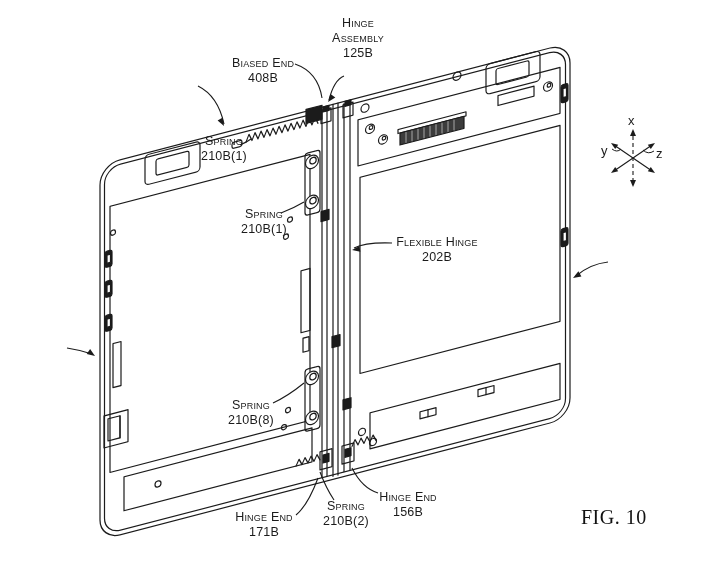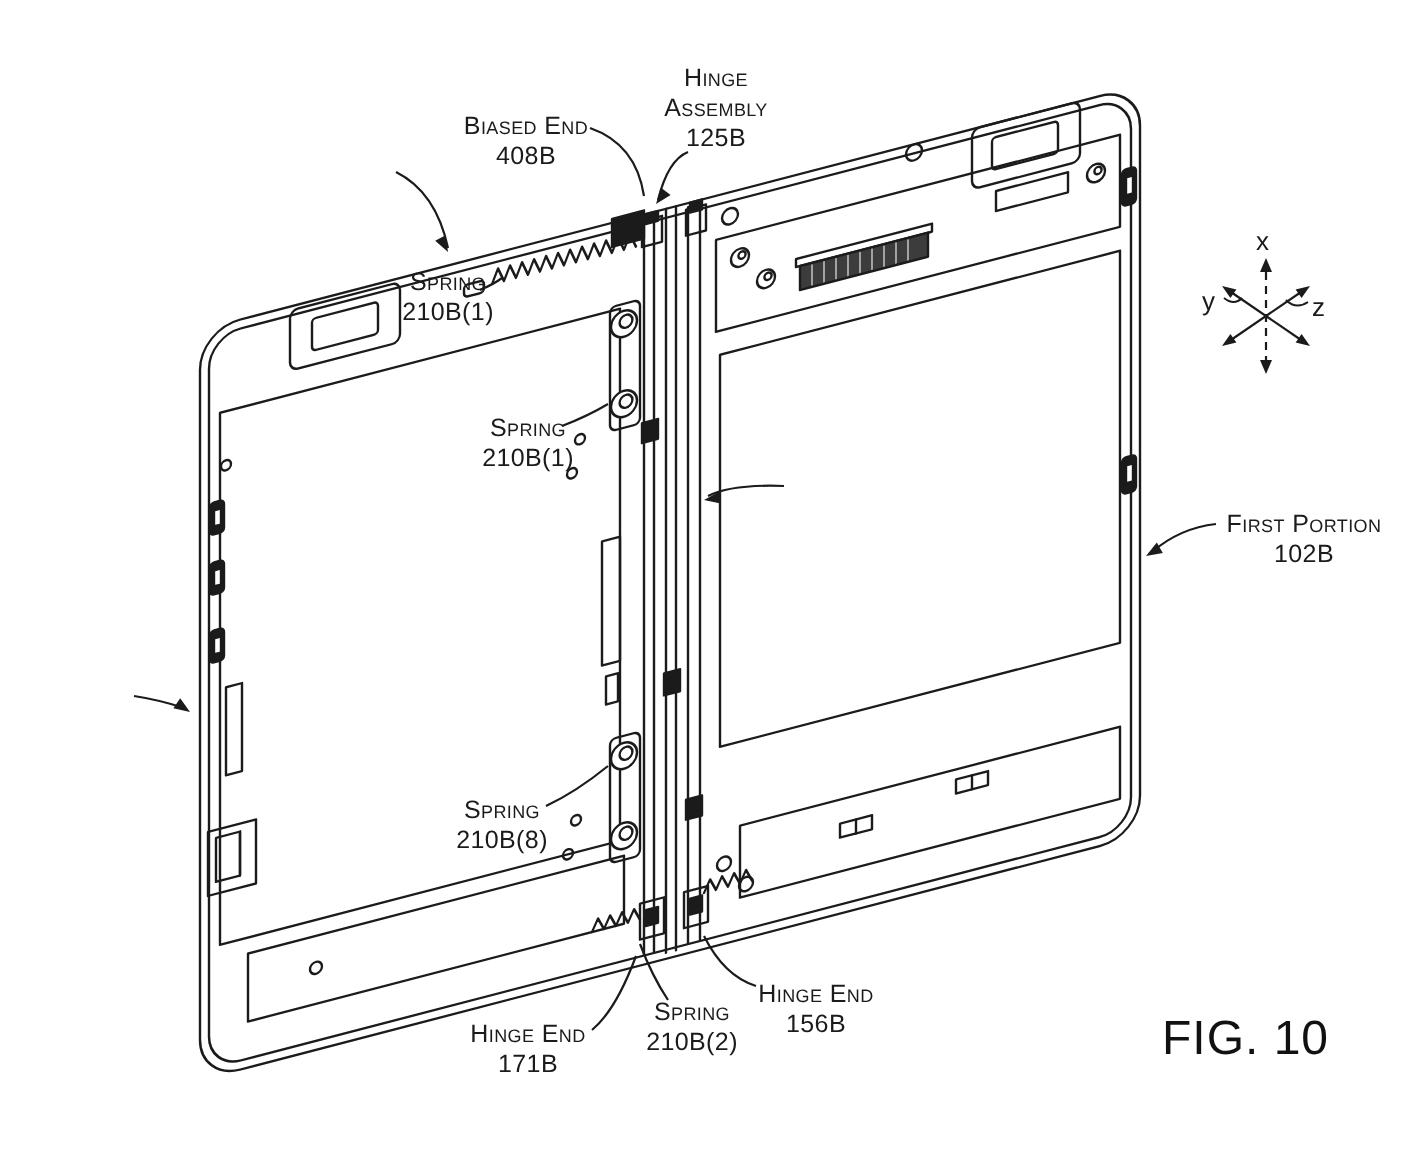--- a/index.html
+++ b/index.html
@@ -18,24 +18,25 @@
     font-size:12.5px;
     line-height:15px;
     font-variant:small-caps;
     letter-spacing:.2px;
     color:#1b1b1b;
     white-space:nowrap;
   }
   .lbl span{display:block;}
   .fig-caption{
     position:absolute;
-    font-size:24px;
+    font-size:20px;
     color:#111;
     font-variant:normal;
     letter-spacing:.5px;
+    font-family:Liberation Serif, serif;
   }
   .axis-letter{
     position:absolute;
     font-size:13px;
     color:#1b1b1b;
   }
 </style>
 </head>
 <body>
 
@@ -222,41 +223,41 @@
       <path d="M654,151 Q648,155 643,150" stroke="#1b1b1b" stroke-width="1" fill="none"></path>
     </g>
   </svg>
 
 
   <div class="lbl" style="left:263px;top:56px">
     <span>Biased End</span>
     <span>408B</span>
   </div>
 
-  <div class="lbl" style="left:358px;top:32px">
+  <div class="lbl" style="left:358px;top:16px">
     <span>Hinge</span>
     <span>Assembly</span>
     <span>125B</span>
   </div>
 
   <div class="lbl" style="left:224px;top:134px">
     <span>Spring</span>
     <span>210B(1)</span>
   </div>
 
   <div class="lbl" style="left:264px;top:207px">
     <span>Spring</span>
     <span>210B(1)</span>
   </div>
 
-
-  <div class="lbl" style="left:652px;top:255px">
-    <span>First Portion</span>
-    <span>102B</span>
-  </div>
+  <div class="lbl" style="left:437px;top:235px">
+    <span>Flexible Hinge</span>
+    <span>202B</span>
+  </div>
+
 
 
   <div class="lbl" style="left:251px;top:398px">
     <span>Spring</span>
     <span>210B(8)</span>
   </div>
 
   <div class="lbl" style="left:264px;top:510px">
     <span>Hinge End</span>
     <span>171B</span>

